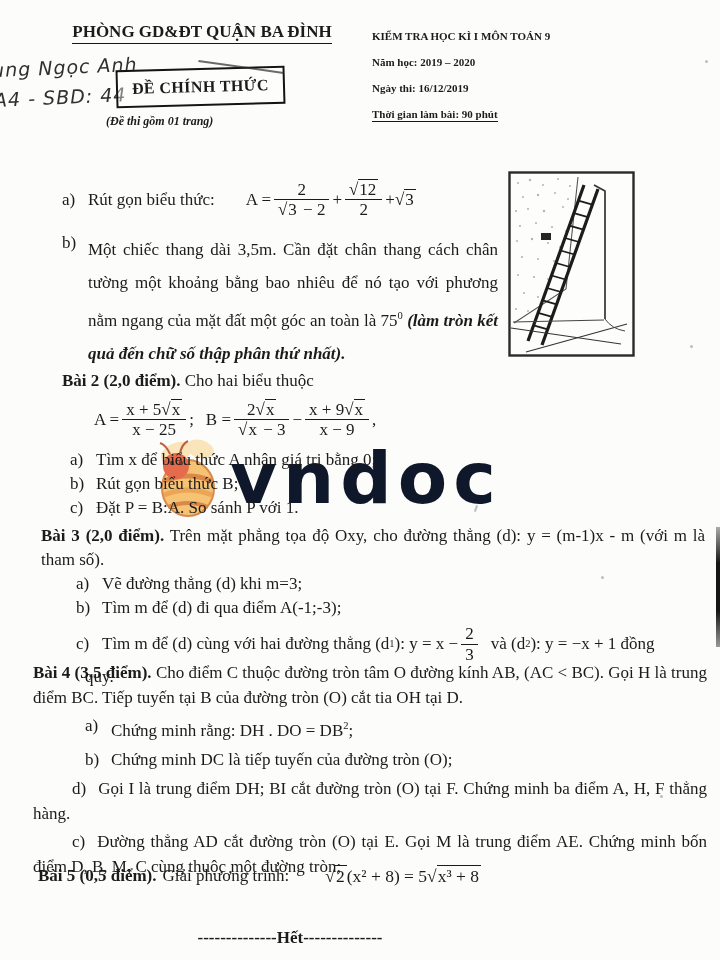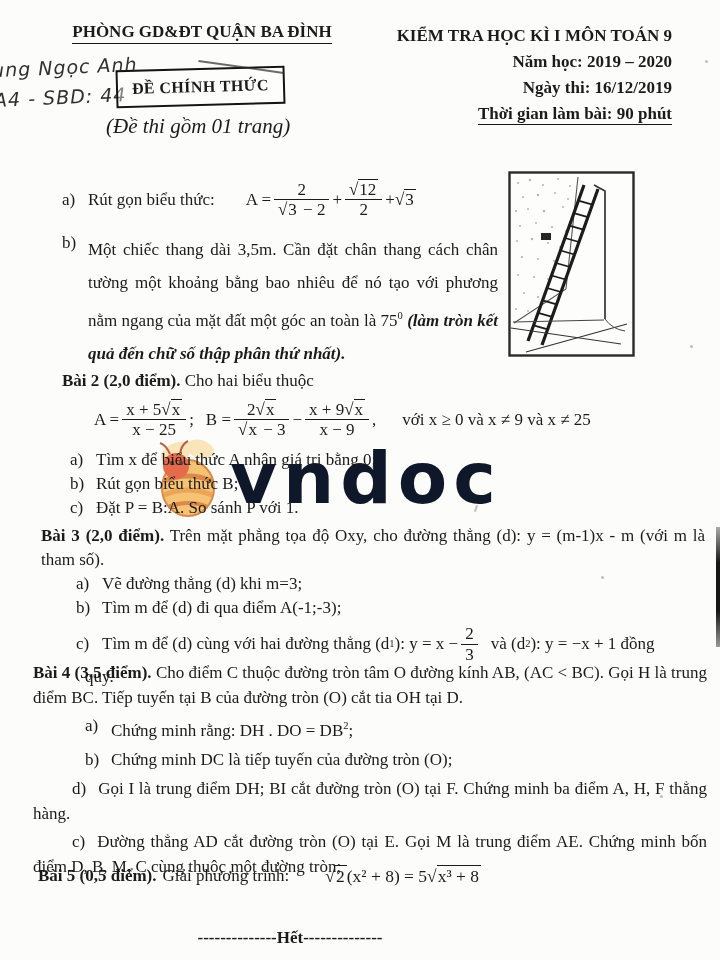--- a/index.html
+++ b/index.html
@@ -16,24 +16,24 @@
   .dept .u{border-bottom:1.6px solid #171717;padding-bottom:2px;}
   .handw{position:absolute;font-family:"DejaVu Sans",sans-serif;font-style:italic;
          color:#30302e;font-size:19px;transform:rotate(-2.5deg);letter-spacing:1px;white-space:nowrap;}
   .hw1{left:-8px;top:56px;}
   .hw2{left:-6px;top:86px;}
   .stampbox{position:absolute;left:116px;top:68px;border:2.2px solid #141414;
             padding:8px 14px;font-weight:bold;font-size:16px;letter-spacing:.4px;
             transform:rotate(-1.6deg);background:rgba(255,255,255,.4);white-space:nowrap;}
   .stray-stroke{position:absolute;left:198px;top:66px;width:86px;height:2px;
                 background:#2c2c2c;transform:rotate(8deg);opacity:.7;}
-  .pagesnote{position:absolute;left:106px;top:114px;font-weight:normal;font-style:italic;
-             font-size:21px;white-space:nowrap;}
-  .hright{position:absolute;left:372px;top:23px;width:300px;text-align:right;
-          font-weight:bold;font-size:17px;line-height:26px;}
+  .pagesnote{position:absolute;left:106px;top:114px;font-weight:bold;font-style:italic;
+             font-size:12px;white-space:nowrap;}
+  .hright{position:absolute;left:372px;top:23px;width:300px;text-align:left;
+          font-weight:bold;font-size:11px;line-height:26px;}
   .hright .u{border-bottom:1.6px solid #171717;padding-bottom:1px;}
 
   
   .watermark{position:absolute;left:146px;top:432px;display:flex;align-items:flex-start;z-index:0;}
   .wm-text{font-family:"DejaVu Sans",sans-serif;font-weight:bold;font-size:72px;
            letter-spacing:6px;line-height:1;margin-top:10px;}
 
   
   .frow{display:flex;align-items:center;}
   .frac{display:inline-block;text-align:center;line-height:1.12;margin:0 3px;}
@@ -235,21 +235,20 @@
       <span class="frac">
           <span class="num"><span>2</span><span class="sq">√<span class="rad">x</span></span></span>
           <span class="den"><span class="sq">√<span class="rad">x</span></span> <span>− 3</span></span>
         </span>
       <span>−</span>
       <span class="frac">
           <span class="num"><span>x + 9</span><span class="sq">√<span class="rad">x</span></span></span>
           <span class="den">x − 9</span>
         </span>
         <span>,</span>
-      <span class="cond">với x ≥ 0 và x ≠ 9 và x ≠ 25</span>
     </div>
 
     <div class="b2items">
       <div class="item-row">
         <span class="mk">a)</span>
         <span>Tìm x để biểu thức A nhận giá trị bằng 0;</span>
       </div>
       <div class="item-row">
         <span class="mk">b)</span>
         <span>Rút gọn biểu thức B;</span>

